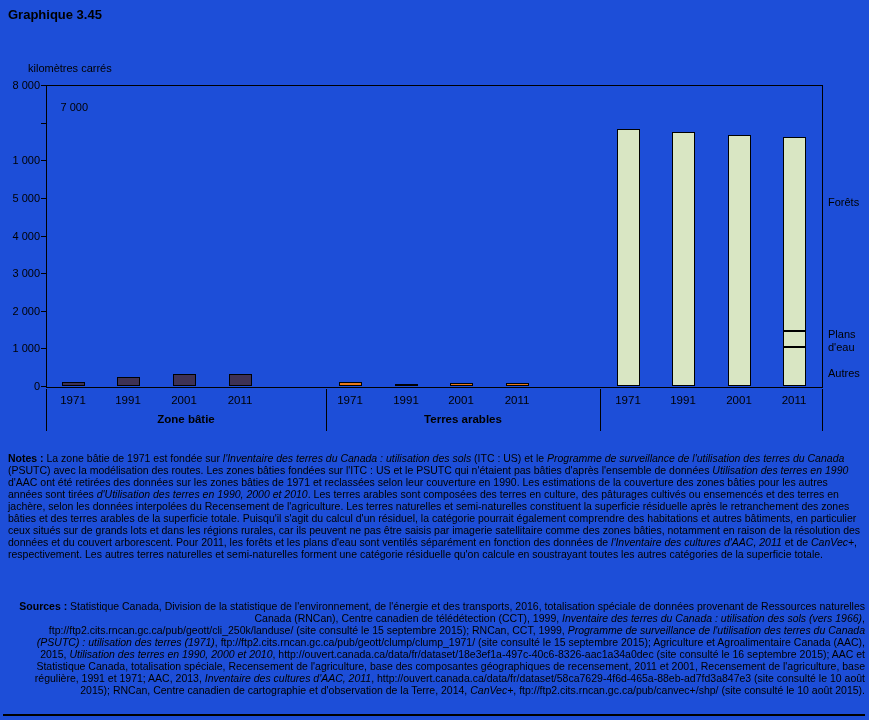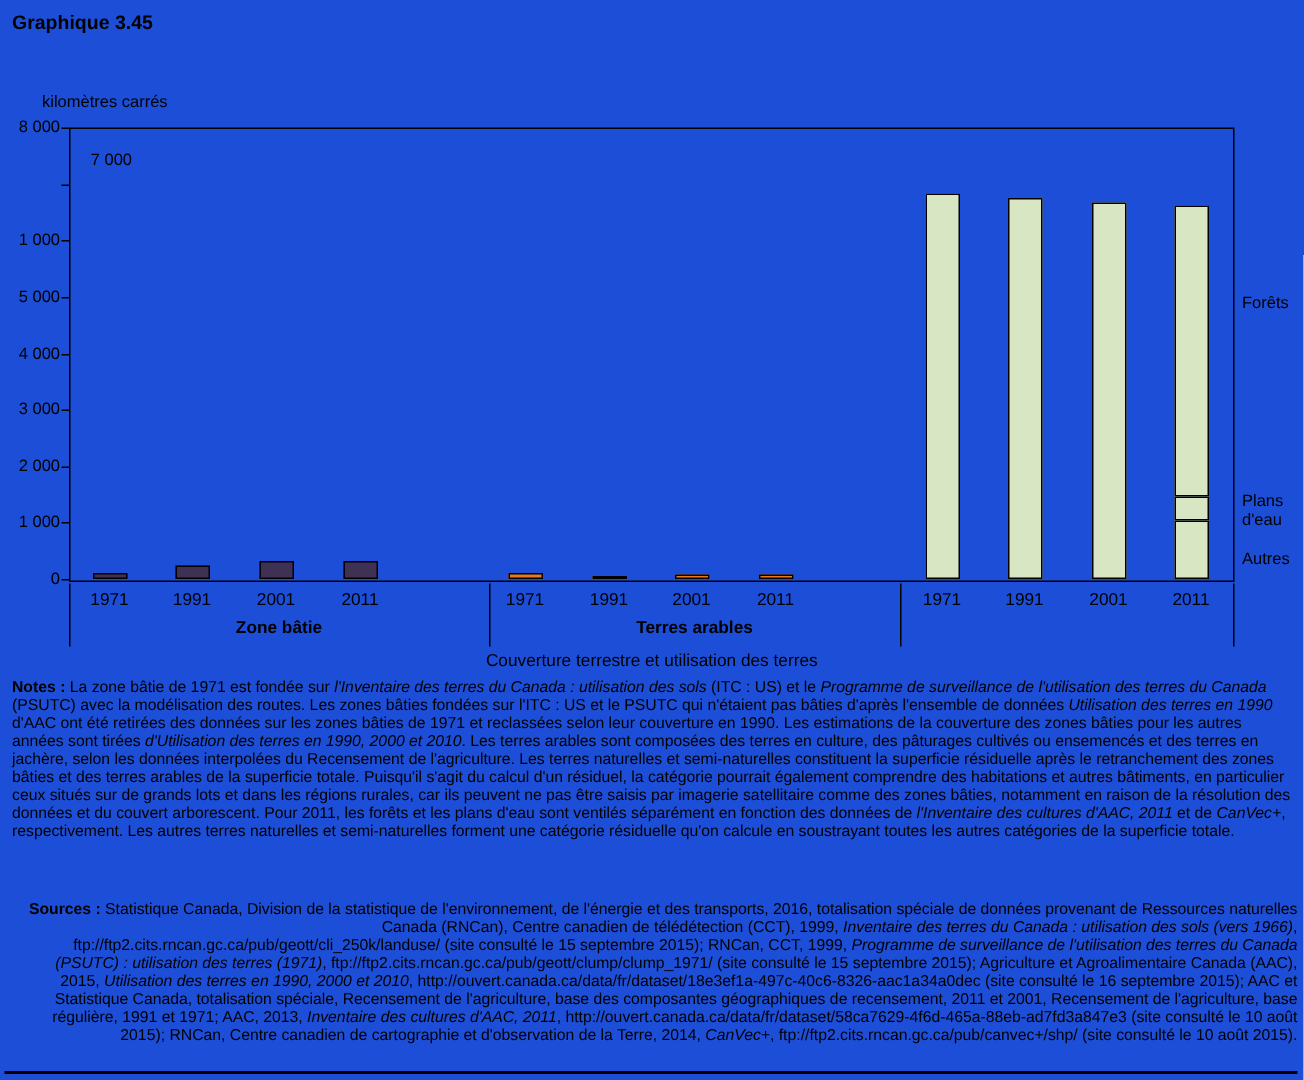--- a/index.html
+++ b/index.html
@@ -72,21 +72,20 @@
       <div class="ytick-label" style="top: 380px;">0</div>
       <div class="ytick-mark" style="left: 41px; top: 386px;"></div>
     </div>
   <div id="xband">
       <div class="band-divider" style="left: 46px;"></div>
       <div class="band-divider" style="left: 326px;"></div>
       <div class="band-divider" style="left: 600px;"></div>
       <div class="band-divider" style="left: 822px;"></div>
     </div>
 
-  <div class="xaxis-title">Couverture terrestre et utilisation des terres</div>
 
   <div id="right-labels">
       <div class="right-label" style="top: 196px;">Forêts</div>
       <div class="right-label" style="top: 328px;">Plans d'eau</div>
       <div class="right-label" style="top: 367px;">Autres</div>
     </div>
 
   <div class="notes"><span style="font-weight: bold;">Notes : </span><span>La zone bâtie de 1971 est fondée sur </span><span style="font-style: italic;">l'Inventaire des terres du Canada :  utilisation des sols</span><span> (ITC : US) et le </span><span style="font-style: italic;">Programme de surveillance de l'utilisation des terres du Canada</span><span> (PSUTC) avec la modélisation des routes. Les zones bâties fondées sur l'ITC : US et le PSUTC qui n'étaient pas bâties d'après l'ensemble de données </span><span style="font-style: italic;">Utilisation des terres en 1990</span><span> d'AAC ont été retirées des données sur les zones bâties de 1971 et reclassées selon leur couverture en 1990. Les estimations de la couverture des zones bâties pour les autres années sont tirées </span><span style="font-style: italic;">d'Utilisation des terres en 1990, 2000 et 2010</span><span>. Les terres arables sont composées des terres en culture, des pâturages cultivés ou ensemencés et des terres en jachère, selon les données interpolées du Recensement de l'agriculture. Les terres naturelles et semi-naturelles constituent la superficie résiduelle après le retranchement des zones bâties et des terres arables de la superficie totale. Puisqu'il s'agit du calcul d'un résiduel, la catégorie pourrait également comprendre des habitations et autres bâtiments, en particulier ceux situés sur de grands lots et dans les régions rurales, car ils peuvent ne pas être saisis par imagerie satellitaire comme des zones bâties, notamment en raison de la résolution des données et du couvert arborescent. Pour 2011, les forêts et les plans d'eau sont ventilés séparément en fonction des données de </span><span style="font-style: italic;">l'Inventaire des cultures d'AAC, 2011</span><span> et de </span><span style="font-style: italic;">CanVec+</span><span>, respectivement. Les autres terres naturelles et semi-naturelles forment une catégorie résiduelle qu'on calcule en soustrayant toutes les autres catégories de la superficie totale.</span></div>
   <div class="sources"><span style="font-weight: bold;">Sources : </span><span>Statistique Canada, Division de la statistique de l'environnement, de l'énergie et des transports, 2016, totalisation spéciale de données provenant de Ressources naturelles Canada (RNCan), Centre canadien de télédétection (CCT), 1999, </span><span style="font-style: italic;">Inventaire des terres du Canada : utilisation des sols (vers 1966)</span><span>, ftp://ftp2.cits.rncan.gc.ca/pub/geott/cli_250k/landuse/ (site consulté le 15 septembre 2015); RNCan, CCT, 1999, </span><span style="font-style: italic;">Programme de surveillance de l'utilisation des terres du Canada (PSUTC) : utilisation des terres (1971)</span><span>, ftp://ftp2.cits.rncan.gc.ca/pub/geott/clump/clump_1971/ (site consulté le 15 septembre 2015); Agriculture et Agroalimentaire Canada (AAC), 2015, </span><span style="font-style: italic;">Utilisation des terres en 1990, 2000 et 2010</span><span>, http://ouvert.canada.ca/data/fr/dataset/18e3ef1a-497c-40c6-8326-aac1a34a0dec (site consulté le 16 septembre 2015); AAC et Statistique Canada, totalisation spéciale, Recensement de l'agriculture, base des composantes géographiques de recensement, 2011 et 2001, Recensement de l'agriculture, base régulière, 1991 et 1971; AAC, 2013, </span><span style="font-style: italic;">Inventaire des cultures d'AAC, 2011</span><span>, http://ouvert.canada.ca/data/fr/dataset/58ca7629-4f6d-465a-88eb-ad7fd3a847e3 (site consulté le 10 août 2015); RNCan, Centre canadien de cartographie et d'observation de la Terre, 2014, </span><span style="font-style: italic;">CanVec+</span><span>, ftp://ftp2.cits.rncan.gc.ca/pub/canvec+/shp/ (site consulté le 10 août 2015).</span></div>
 

